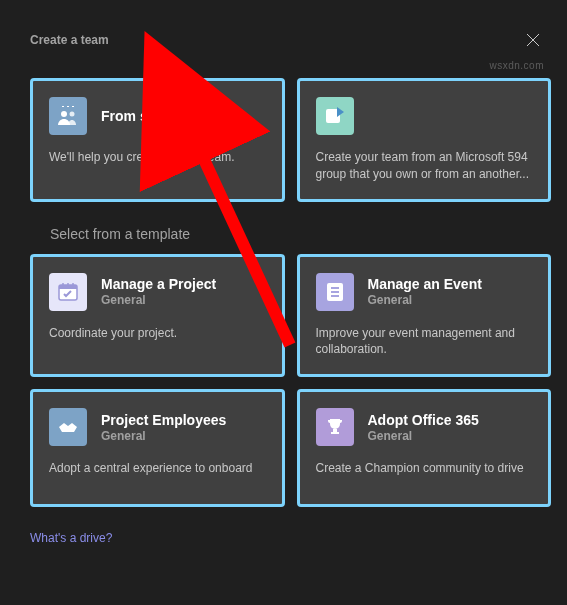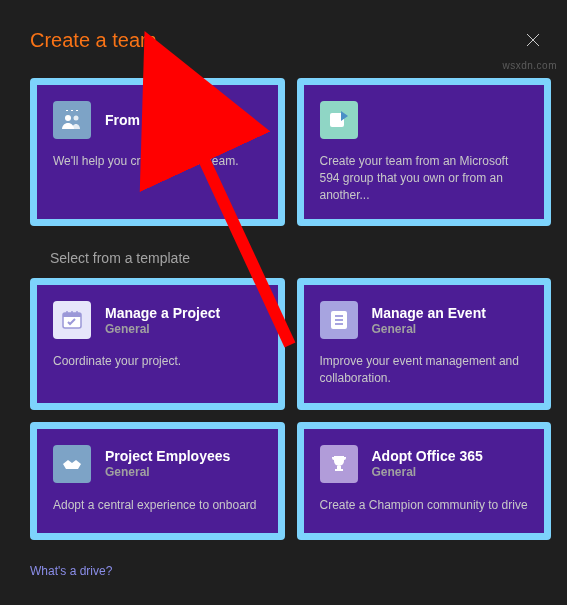--- a/index.html
+++ b/index.html
@@ -18,43 +18,43 @@
       height: 100%;
     }
     .header {
       display: flex;
       justify-content: space-between;
       align-items: center;
       margin-bottom: 26px;
       padding-right: 6px;
     }
     .title {
-      font-size: 20px;
-      font-weight: 400;
-      color: #f97316;
+      font-size: 12px;
+      font-weight: 700;
+      color: #a3a3a3;
     }
     .close-btn {
       width: 24px;
       height: 24px;
       display: flex;
       align-items: center;
       justify-content: center;
       cursor: pointer;
       color: #c8c8c8;
     }
     .close-btn svg { width: 14px; height: 14px; }
     .card-grid {
       display: grid;
       grid-template-columns: 1fr 1fr;
       gap: 12px;
       margin-bottom: 24px;
     }
     .card {
-      background: #4c1d95;
-      border: 7px solid #7dd3fc;
+      background: #404040;
+      border: 3px solid #7dd3fc;
       border-radius: 4px;
       padding: 16px 16px 16px 16px;
       cursor: pointer;
       min-height: 118px;
     }
     .card-head {
       display: flex;
       align-items: center;
       gap: 14px;
       margin-bottom: 14px;
@@ -99,21 +99,21 @@
     .icon-onboard { background: #7da3c6; }
     .icon-adopt { background: #b19cd9; }
     .footer-link {
       color: #8a8de8;
       font-size: 12px;
       cursor: pointer;
       margin-top: 10px;
     }
     .watermark {
       position: absolute;
-      right: 10px;
+      right: 23px;
       top: 60px;
       font-size: 10px;
       color: rgba(200,200,200,0.35);
       letter-spacing: 0.5px;
     }
     
     .arrow-overlay {
       position: absolute;
       left: 0; top: 0;
       width: 567px; height: 605px;

